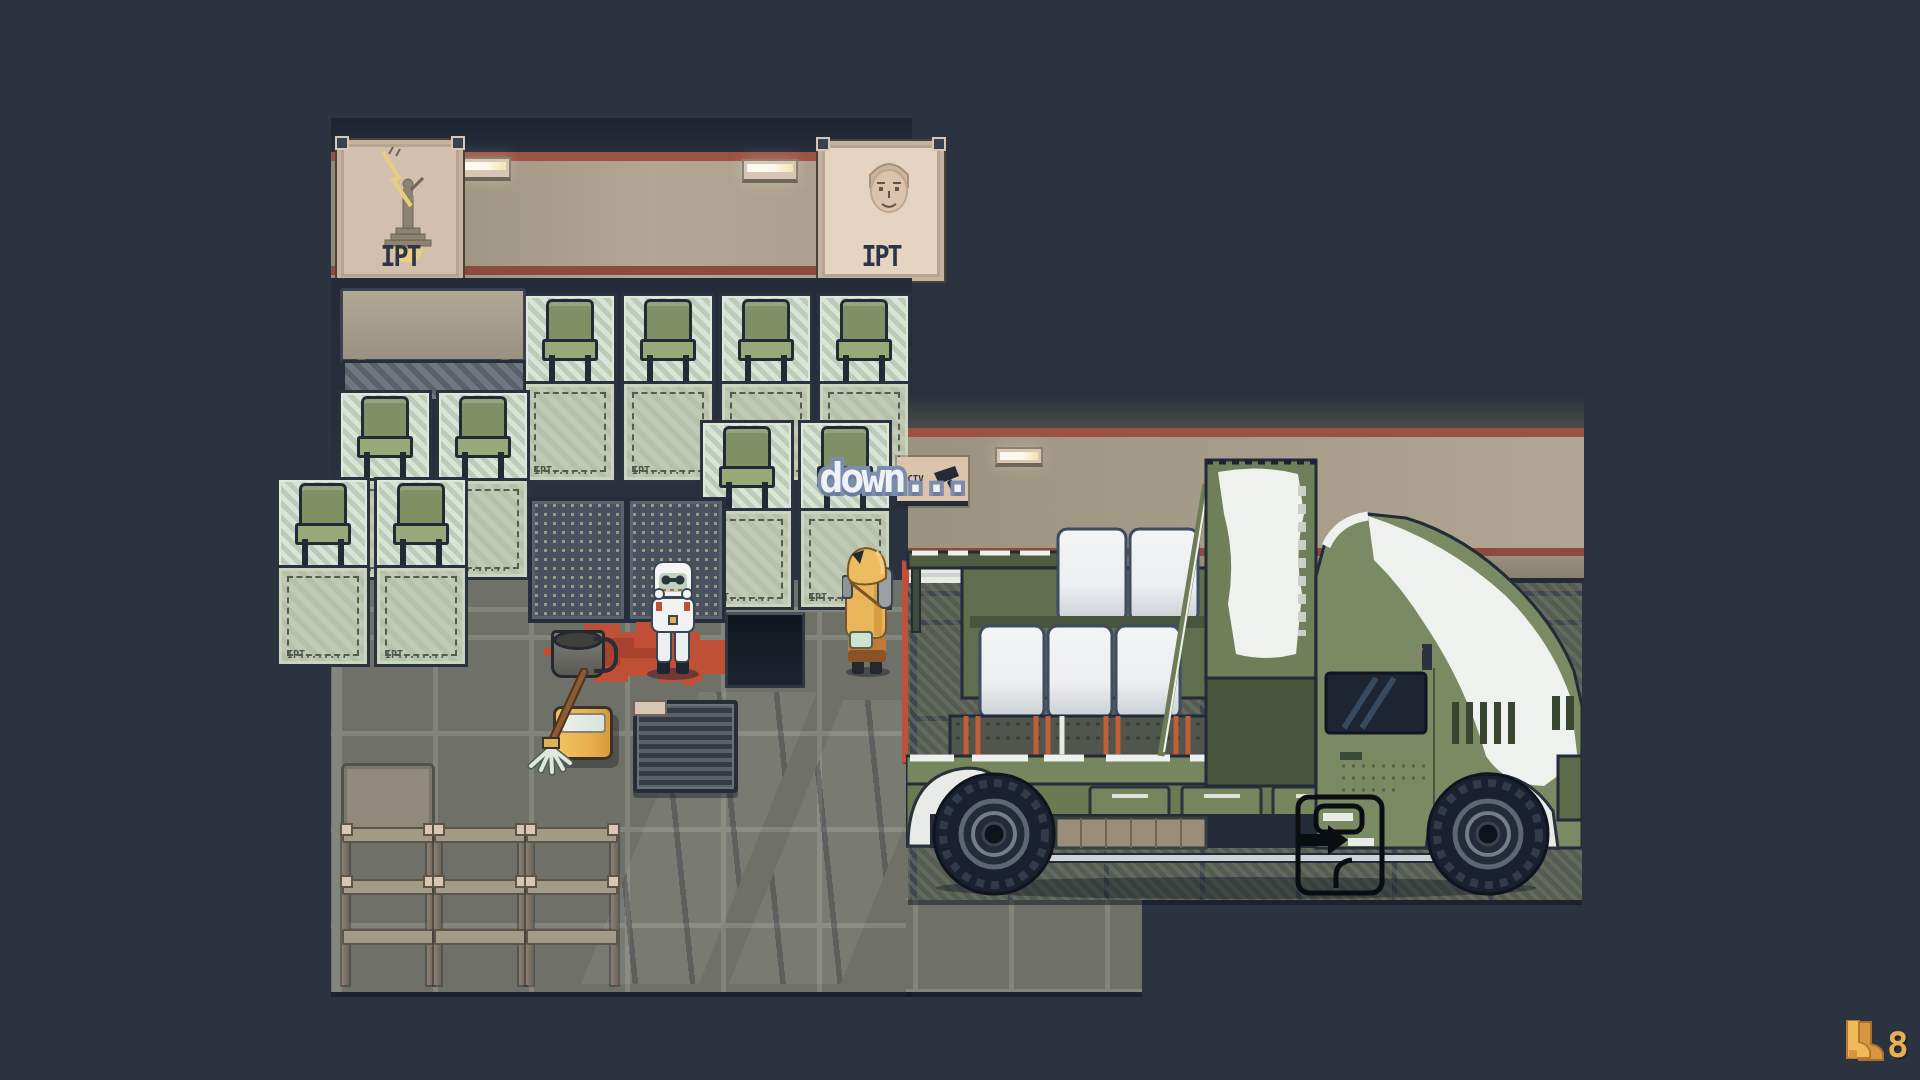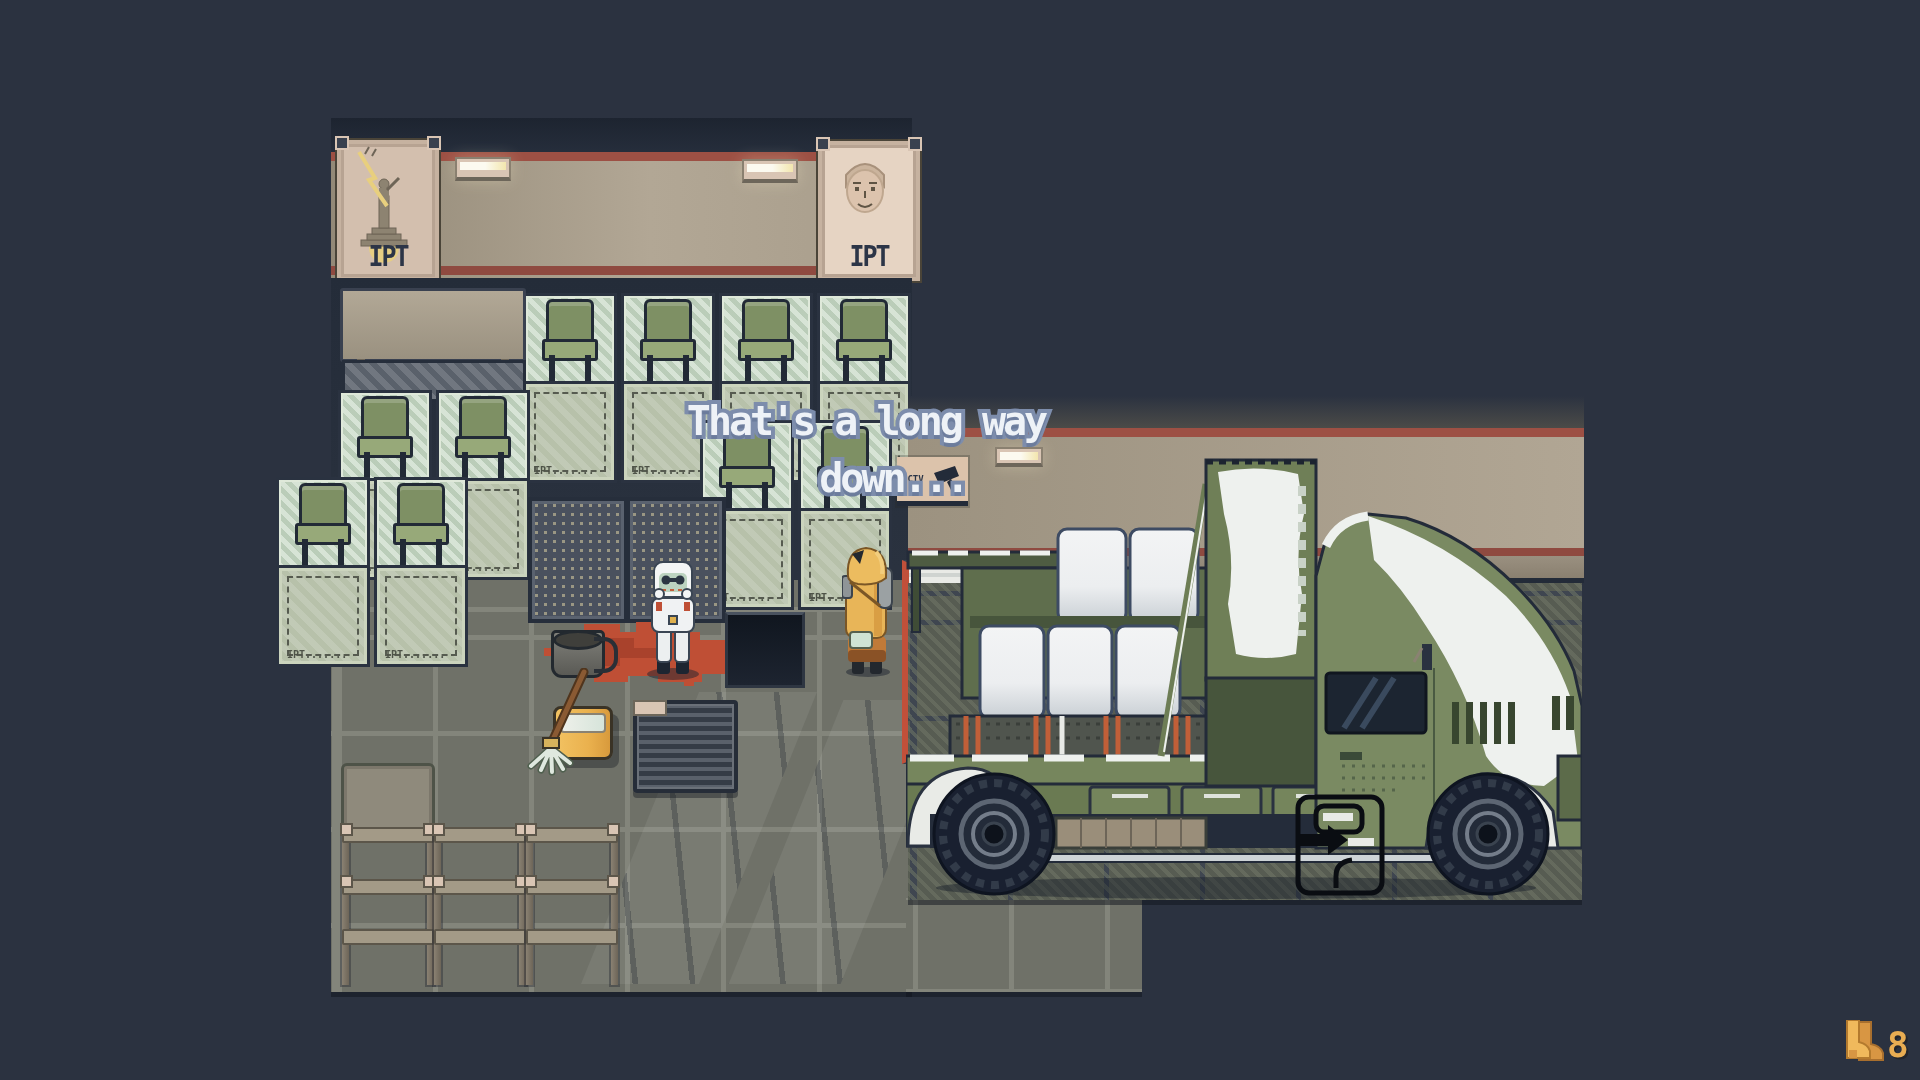--- a/index.html
+++ b/index.html
@@ -13,21 +13,21 @@
   .abs{position:absolute;}
 
   
   .ceilL{left:331px;top:118px;width:581px;height:36px;background:linear-gradient(180deg,#1d2430,#262e3c);}
   .wallL{left:331px;top:154px;width:581px;height:124px;background:linear-gradient(90deg,#938977,#b2a795 55%,#a89d8b);box-shadow:0 4px 0 rgba(18,24,34,.55);}
   .stripe{background:var(--stripe-red);}
   .interiorL{left:331px;top:278px;width:581px;height:340px;background:linear-gradient(180deg,#242c39,#2b3340);}
   .light{background:#d9c5b4;border:2px solid #8a8070;border-bottom:4px solid #6d665a;box-shadow:0 0 16px rgba(250,240,200,.28);}
   .light i{position:absolute;left:3px;top:3px;right:3px;height:8px;background:linear-gradient(90deg,#fcfaf0 55%,#f3e6ae);}
 
-  .poster{background:#d3bfae;border:4px solid #c6b2a0;box-shadow:0 0 0 2px #4a4438, inset 0 0 0 3px #b7a392;}
+  .poster{background:#d3bfae;border:4px solid #c6b2a0;box-shadow:0 0 0 2px #4a4438, inset 0 0 0 3px #b7a392;padding-left:24px;}
   .poster .pin{position:absolute;width:10px;height:10px;background:#39414f;border:2px solid #d9c5b4;top:-8px;}
   .poster .plabel{position:absolute;left:0;right:0;bottom:6px;text-align:center;font-weight:bold;font-size:25px;letter-spacing:-2px;color:var(--ink-dark);transform:scaleY(1.1);}
 
   
   .booth{position:absolute;width:94px;height:190px;}
   .b-glass{position:absolute;left:0;right:0;top:0;height:88px;background:var(--glass-green);border:3px solid #2a3240;box-shadow:inset 0 0 0 2px #dfe9da;
     background-image:repeating-linear-gradient(45deg,rgba(255,255,255,.30) 0 5px,rgba(140,160,140,.20) 5px 10px);}
   .b-chair{position:absolute;left:19px;top:6px;width:56px;height:86px;}
   .cb{position:absolute;left:4px;top:0;right:4px;height:44px;background:var(--chair-green);border:3px solid #222a36;border-radius:6px 6px 2px 2px;box-shadow:inset 0 4px 0 rgba(255,255,255,.18);}
   .cs{position:absolute;left:0;top:40px;right:0;height:16px;background:#97a979;border:3px solid #222a36;border-radius:3px;}
@@ -498,21 +498,20 @@
     <path d="M36,30 v60" stroke="#d99e44" stroke-width="8"></path>
     <rect x="0" y="30" width="10" height="22" rx="3" fill="#8f9597" stroke="#3c444d" stroke-width="2"></rect>
     <rect x="36" y="22" width="14" height="40" rx="6" fill="#9ba1a3" stroke="#3c444d" stroke-width="2"></rect>
     <path d="M8,36 L38,60" stroke="#7a5626" stroke-width="3"></path>
     <rect x="8" y="86" width="22" height="16" rx="3" fill="#cfe3d4" stroke="#55604f" stroke-width="2"></rect>
     <path d="M6,30 Q4,4 24,2 Q46,4 44,32 Q34,40 16,38 Q6,36 6,30 Z" fill="#ecbc5f" stroke="#7a5626" stroke-width="2"></path>
     <path d="M10,8 L22,4 L18,18 Z" fill="#23282e"></path>
     <path d="M34,6 q8,8 6,22" stroke="#f2cd7d" stroke-width="4" fill="none"></path>
   </svg>
 
-  <div class="dlg" style="left:866px;top:398px;">That's a long way</div>
   <div class="dlg" style="left:893px;top:455px;">down...</div>
 
   <div class="abs hud">
     <svg width="44" height="44" viewBox="0 0 44 44">
       <path d="M16,2 h12 v22 q10,2 12,9 v7 h-24 z" fill="#d89643" stroke="#a86f2e" stroke-width="2"></path>
       <path d="M4,0 h12 v22 q9,2 11,9 v7 h-23 z" fill="#f0b95c" stroke="#b37a2e" stroke-width="2"></path>
       <rect x="6" y="30" width="8" height="8" fill="#d89643"></rect>
     </svg>
     <span>8</span>
   </div>

